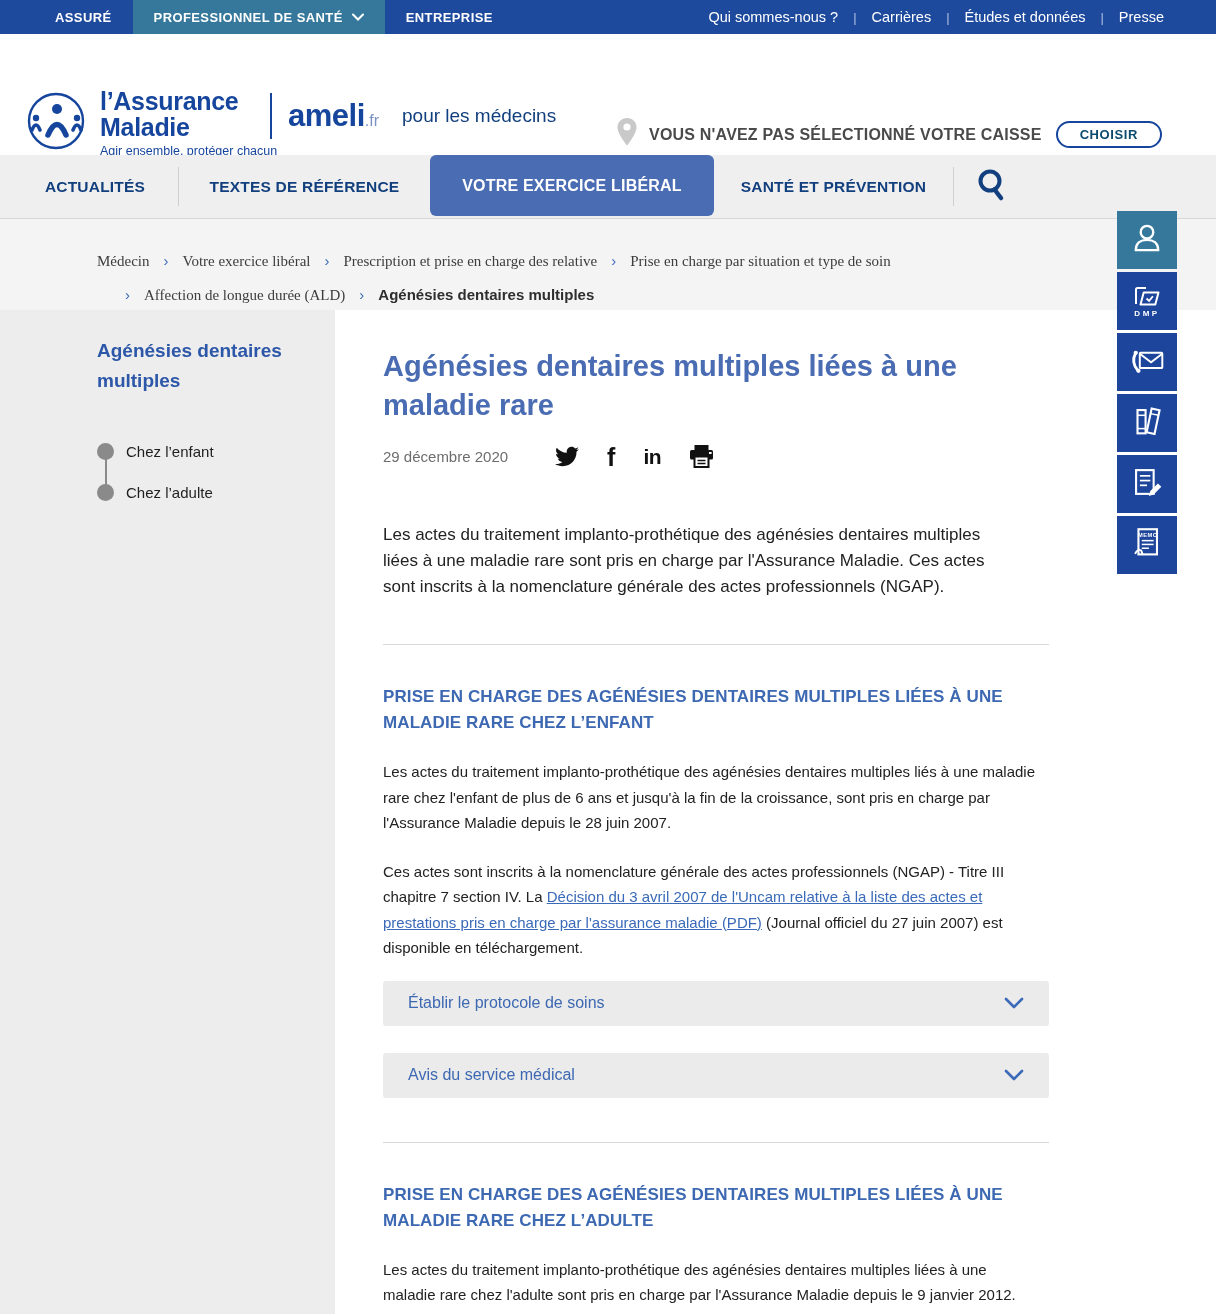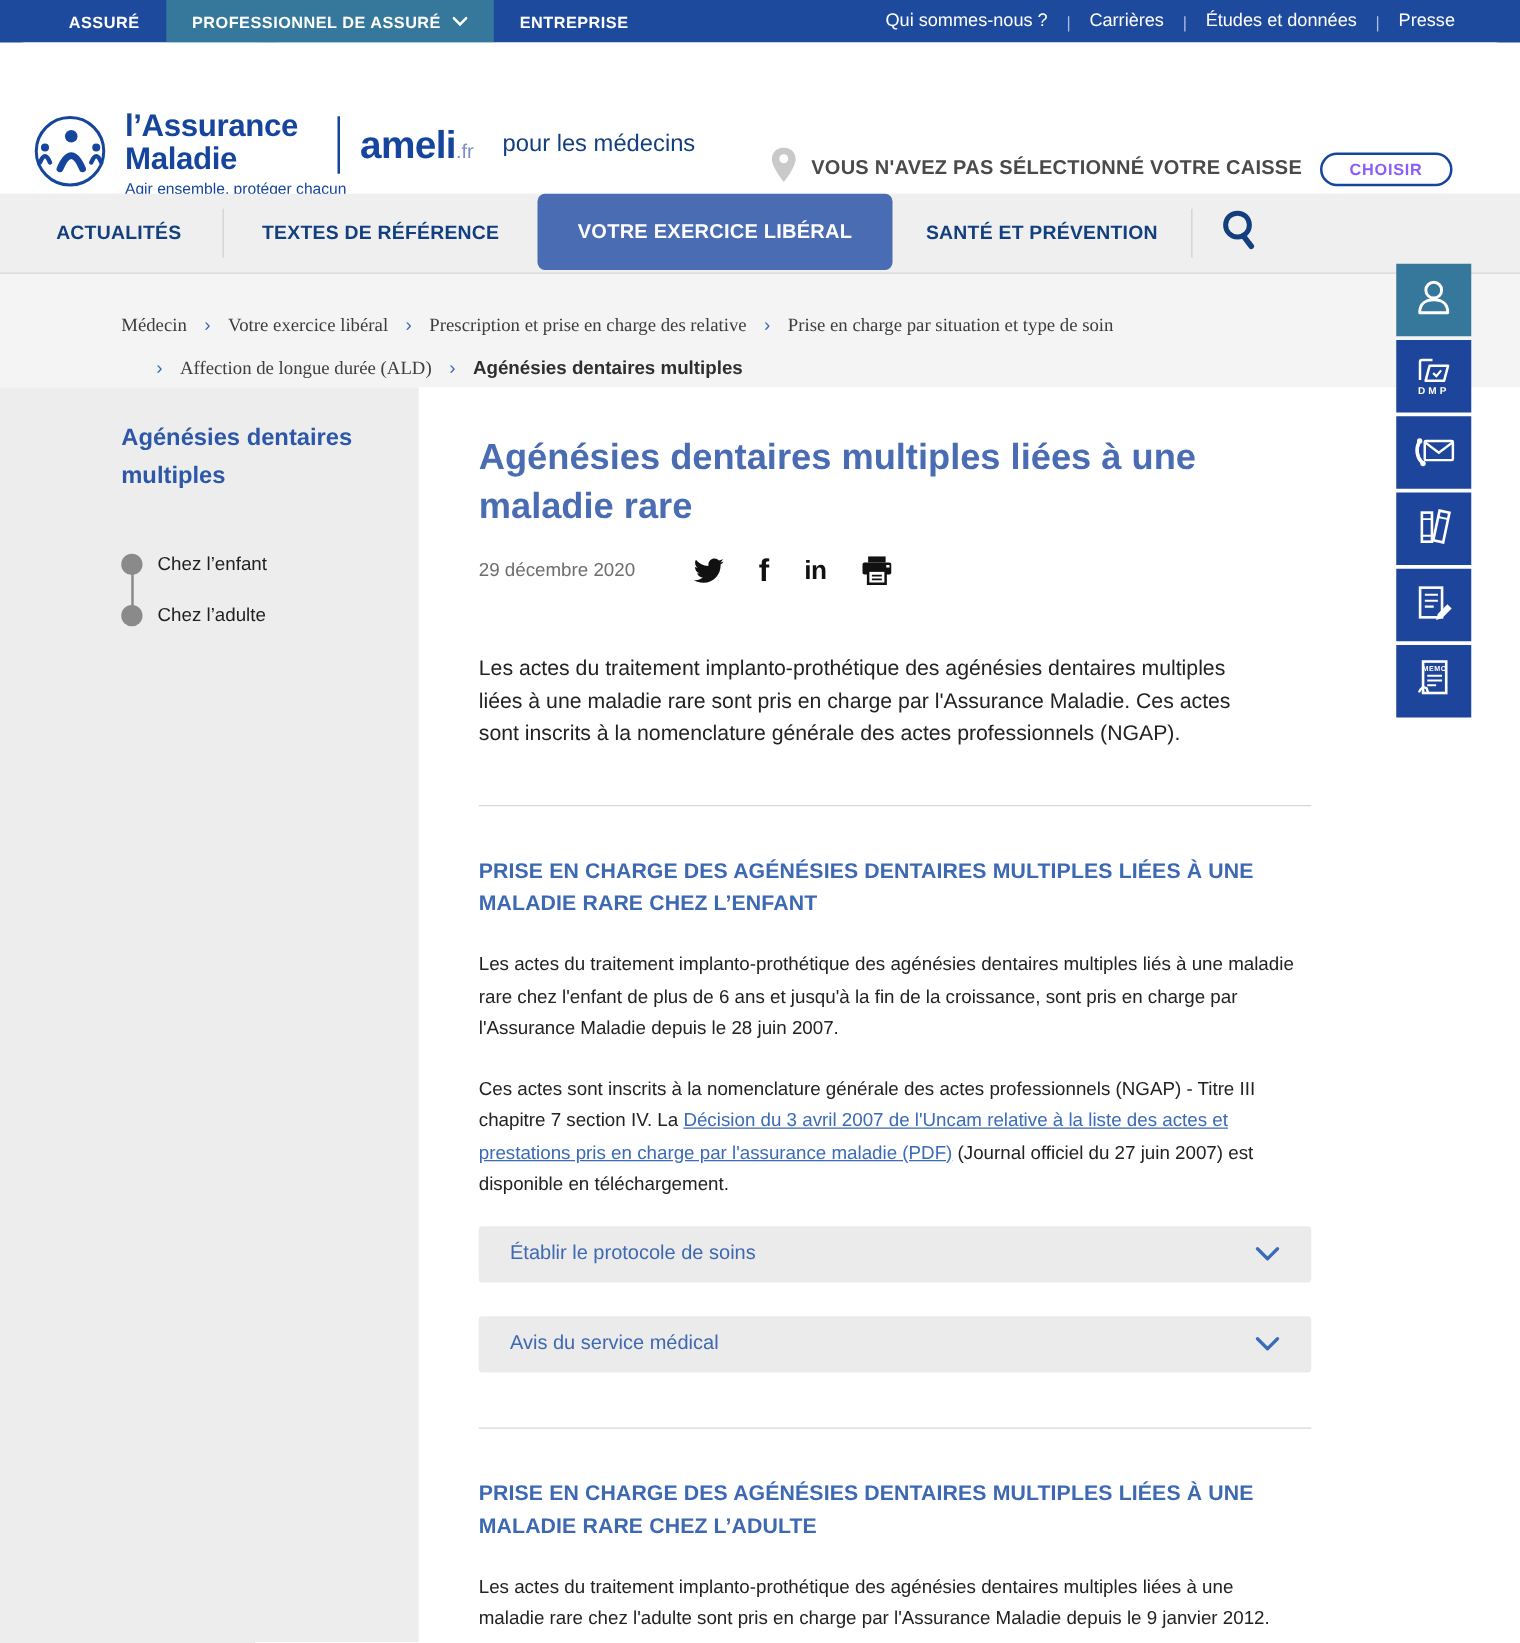--- a/index.html
+++ b/index.html
@@ -25,21 +25,21 @@
   .brand-text { margin-left:12px; width:152px; }
   .brand-text .l1,.brand-text .l2 { font-size:25px; font-weight:bold; color:#15459c; line-height:26px; letter-spacing:-.3px; }
   .brand-text .tagline { font-size:12.5px; font-weight:normal; color:#15459c; margin-top:4px; white-space:nowrap; }
   .brand-divider { width:2px; height:46px; background:#15459c; margin:0 16px 14px 18px; }
   .ameli { display:flex; align-items:baseline; margin-bottom:14px; }
   .ameli .name { font-size:31px; font-weight:bold; color:#15459c; letter-spacing:-.5px; }
   .ameli .tld { font-size:16px; color:#7b90c4; }
   .audience-label { font-size:19px; color:#123f7d; margin:0 0 14px 23px; white-space:nowrap; }
   .header-right { position:absolute; right:54px; top:84px; display:flex; align-items:center; }
   .caisse-msg { font-size:16px; font-weight:bold; color:#4a4a4a; letter-spacing:.2px; margin-left:10px; }
-  .choisir-btn { margin-left:14px; background:#fff; border:2px solid #15459c; border-radius:14px; color:#8b5cf6;
+  .choisir-btn { margin-left:14px; background:#fff; border:2px solid #15459c; border-radius:14px; color:#0c4a6e;
                  font-size:13px; font-weight:bold; letter-spacing:.6px; padding:4px 22px; cursor:pointer;
                  font-family:"Liberation Sans",sans-serif; }
 
   
   .mainnav { height:64px; background:#efefef; border-bottom:1px solid #d8d8d8; display:flex; align-items:stretch; position:relative; }
   .mainnav .seg { display:flex; align-items:center; justify-content:center; font-size:15.5px; font-weight:bold;
                   color:#123f7d; letter-spacing:.2px; cursor:pointer; }
   .seg.s1 { width:178px;padding-left:12px; }
   .seg.s2 { width:251px; }
   .seg.active { width:284px; background:#4a6cb3; color:#fff; border-radius:6px; margin-bottom:2px; font-size:16px; }
@@ -93,21 +93,21 @@
   .rail-btn.teal { background:#36789b; }
 </style>
 </head>
 <body>
 
 <div class="page">
 
   <div class="topbar">
     <div class="aud first">ASSURÉ</div>
     <div class="aud active">
-      <span>PROFESSIONNEL DE ASSURÉ</span>
+      <span>PROFESSIONNEL DE SANTÉ</span>
       <span class="chev">
         <svg width="12" height="8" viewBox="0 0 12 8">
             <polyline points="1,1.5 6,6.5 11,1.5" fill="none" stroke="#fff" stroke-width="2" stroke-linecap="round"></polyline>
           </svg>
       </span>
     </div>
     <div class="aud">ENTREPRISE</div>
     <div class="topbar-links">
       <a>Qui sommes-nous ?</a>
       <span class="sep">|</span>

